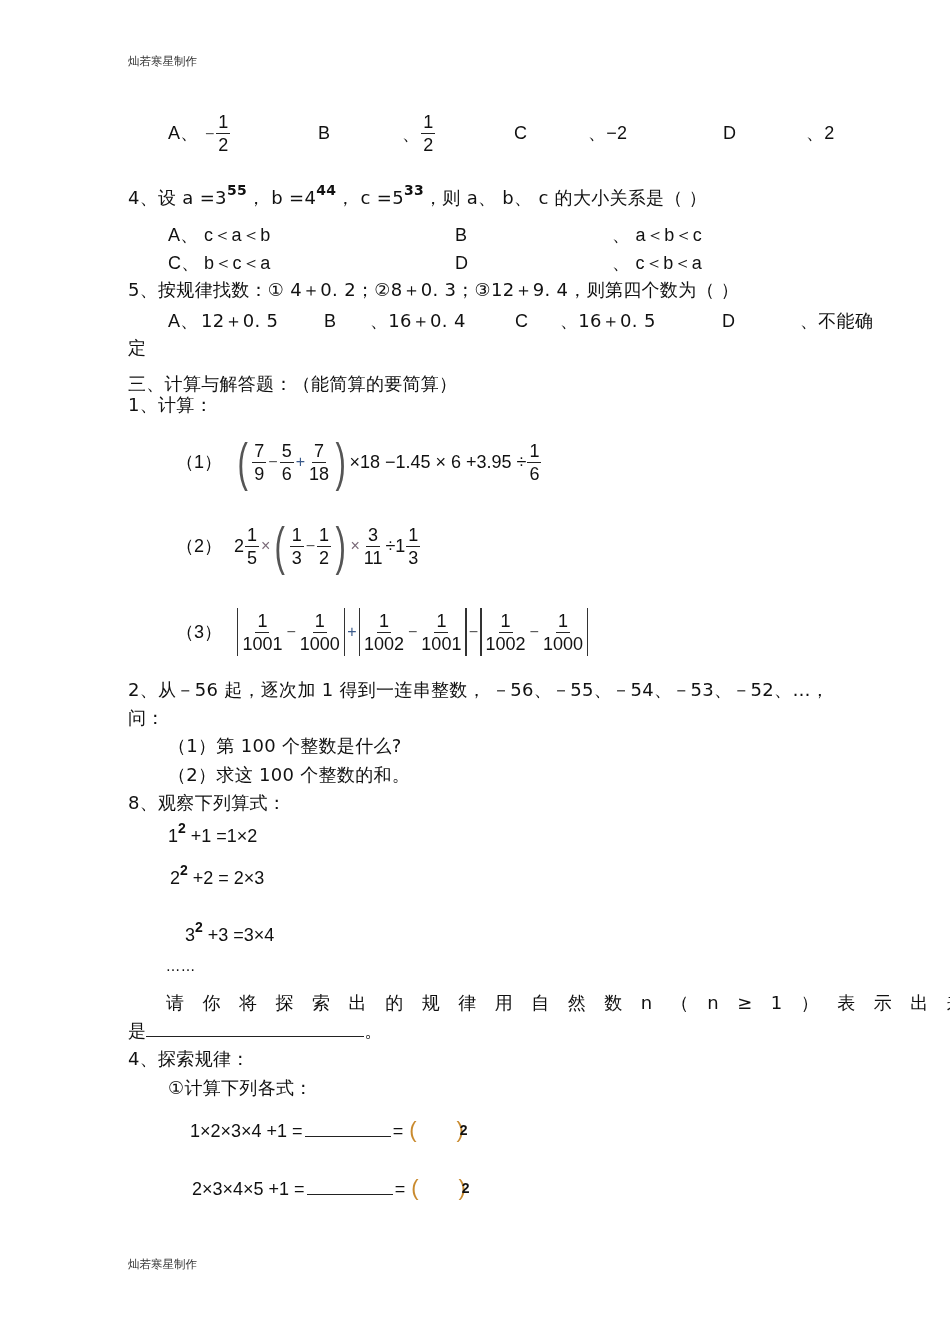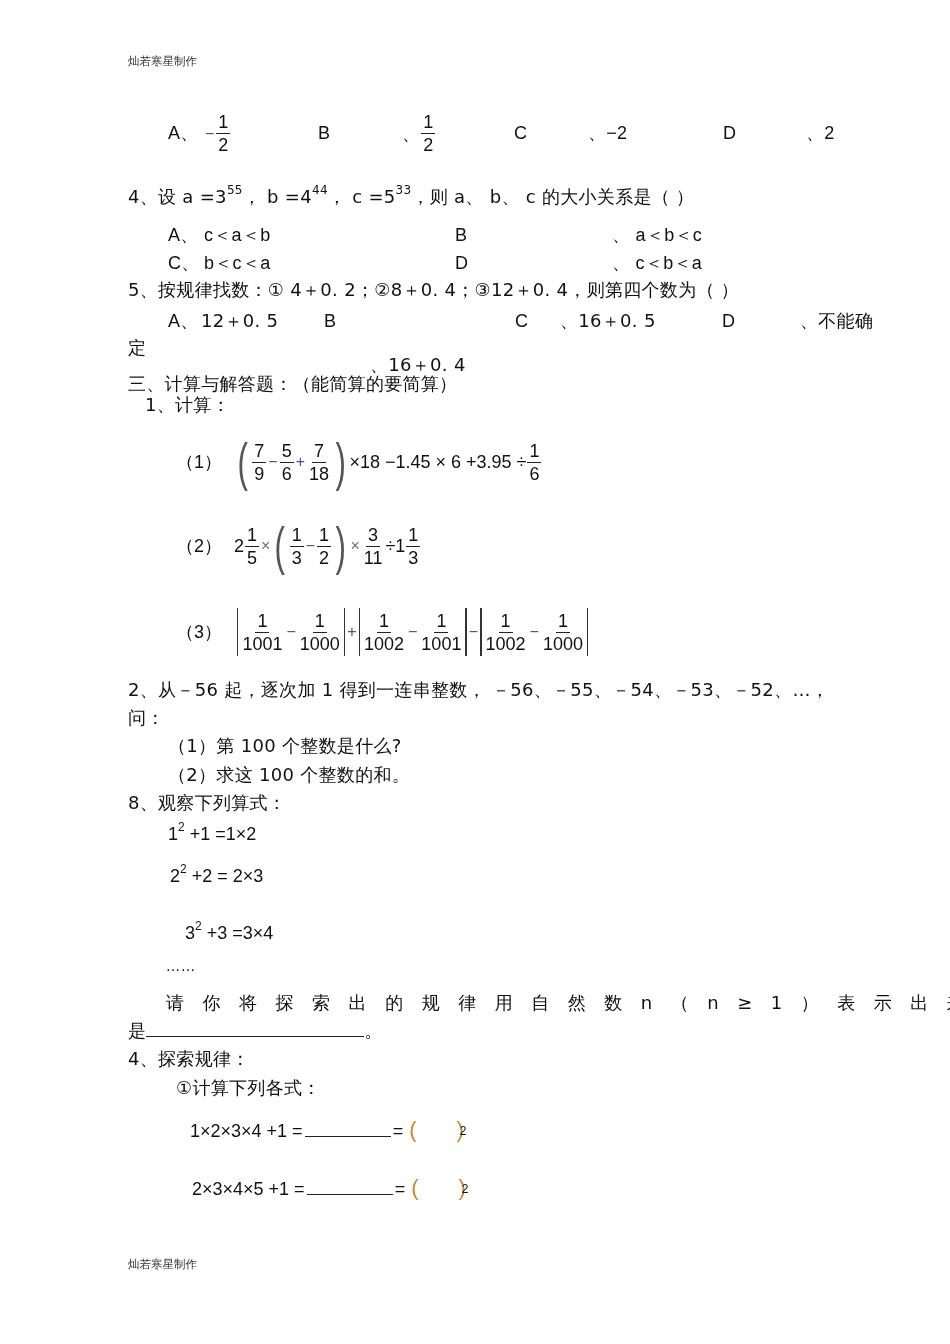--- a/index.html
+++ b/index.html
@@ -12,21 +12,21 @@
   .frac { display: inline-flex; flex-direction: column; align-items: center; vertical-align: middle;
           font-family: "Liberation Sans", sans-serif; font-size: 18px; line-height: 20px; margin: 0 1px; }
   .frac .num { padding: 0 2px 1px; border-bottom: 1.3px solid #222; }
   .frac .den { padding: 1px 2px 0; }
   .op { color: #555; font-family: "Liberation Sans", sans-serif; font-size: 16px; margin: 0 1px; vertical-align: middle; }
   .opx { color: #7a6a78; }
   .opplus { color: #3a5a8a; }
   .paren { font-family: "Liberation Sans", sans-serif; font-weight: 300; font-size: 52px; line-height: 52px; vertical-align: middle; color: #555; transform: scaleX(0.6); display: inline-block; }
   .bar { display: inline-block; width: 1.4px; height: 48px; background: #333; vertical-align: middle; margin: 0 1px; }
   .mrow { display: flex; align-items: center; font-family: "Liberation Sans", sans-serif; font-size: 18px; }
-  .sup { font-size: 12px; vertical-align: super; position: relative; top: -2px; }
+  .sup { font-size: 14px; vertical-align: super; position: relative; top: -2px; font-weight: bold; }
   .blank { display: inline-block; border-bottom: 1.3px solid #222; height: 18px; vertical-align: baseline; }
   .pb { color: #c98a2e; font-size: 22px; }
 </style>
 </head>
 <body>
 
 <div class="abs hdr" style="left:128px; top:54px;">灿若寒星制作</div>
 
 <div>
   <span class="abs txt m" style="left:168px; top:121px;">A、</span>
@@ -56,33 +56,33 @@
 </div>
 <span class="abs txt m" style="left:168px; top:223px;">A、</span>
 <span class="abs txt m" style="left:204px; top:223px;">c＜a＜b</span>
 <span class="abs txt m" style="left:455px; top:223px;">B</span>
 <span class="abs txt m" style="left:612px; top:223px;">、 a＜b＜c</span>
 <span class="abs txt m" style="left:168px; top:251px;">C、</span>
 <span class="abs txt m" style="left:204px; top:251px;">b＜c＜a</span>
 <span class="abs txt m" style="left:455px; top:251px;">D</span>
 <span class="abs txt m" style="left:612px; top:251px;">、 c＜b＜a</span>
 
-<div class="abs txt" style="left:128px; top:278px;">5、按规律找数：①  4＋0. 2；②8＋0. 4；③12＋0. 4，则第四个数为（          ）</div>
+<div class="abs txt" style="left:128px; top:278px;">5、按规律找数：①  4＋0. 2；②8＋0. 3；③12＋9. 4，则第四个数为（          ）</div>
 <span class="abs txt m" style="left:168px; top:309px;">A、</span>
 <span class="abs txt" style="left:201px; top:309px;">12＋0. 5</span>
 <span class="abs txt m" style="left:324px; top:309px;">B</span>
-<span class="abs txt" style="left:370px; top:309px;margin-top:44px;">、16＋0. 4</span>
+<span class="abs txt" style="left:370px; top:309px;">、16＋0. 4</span>
 <span class="abs txt m" style="left:515px; top:309px;">C</span>
 <span class="abs txt" style="left:560px; top:309px;">、16＋0. 5</span>
 <span class="abs txt m" style="left:722px; top:309px;">D</span>
 <span class="abs txt" style="left:800px; top:309px;">、不能确</span>
 <div class="abs txt" style="left:128px; top:336px;">定</div>
 
 <div class="abs txt" style="left:128px; top:364px;margin-top:8px;">三、计算与解答题：（能简算的要简算）</div>
-<div class="abs txt" style="left:145px; top:393px;text-align:right;">1、计算：</div>
+<div class="abs txt" style="left:128px; top:393px;text-align:right;">1、计算：</div>
 
 <div class="abs mrow" style="left:176px; top:434px; height:56px;">
   <span style="margin-right:12px;">（1）</span>
   <span class="paren">(</span>
   <span class="frac">
       <span class="num">7</span>
       <span class="den">9</span>
     </span>
   <span class="op">−</span>
   <span class="frac">
@@ -187,21 +187,21 @@
 <div class="abs m" style="left:170px; top:921px; font-size:18px;margin-left:15px;">
   <span>3</span><span class="sup">2</span><span> +3 =3×4</span>
 </div>
 <div class="abs" style="left:166px; top:958px; font-size:14px; letter-spacing:1px;">……</div>
 <div class="abs txt" style="left:166px; top:991px; letter-spacing:6.4px;">请 你 将 探 索 出 的 规 律 用 自 然 数  n  （ n  ≥ 1 ） 表 示 出 来</div>
 <div class="abs txt" style="left:128px; top:1018px;">
   <span>是</span><span class="blank" style="width:218px;"></span><span>。</span>
 </div>
 
 <div class="abs txt" style="left:128px; top:1047px;">4、探索规律：</div>
-<div class="abs txt" style="left:176px; top:1076px;">①计算下列各式：</div>
+<div class="abs txt" style="left:168px; top:1076px;">①计算下列各式：</div>
 
 <div class="abs m" style="left:190px; top:1117px; font-size:18px; display:flex; align-items:baseline;">
   <span>1×2×3×4 +1 =</span>
   <span class="blank" style="width:86px; margin:0 2px;"></span>
   <span>=</span>
   <span class="pb" style="margin-left:6px;">(</span>
   <span class="pb" style="margin-left:40px;">)</span>
   <span class="sup" style="margin-left:-4px;">2</span>
 </div>
 <div class="abs m" style="left:192px; top:1175px; font-size:18px; display:flex; align-items:baseline;">

